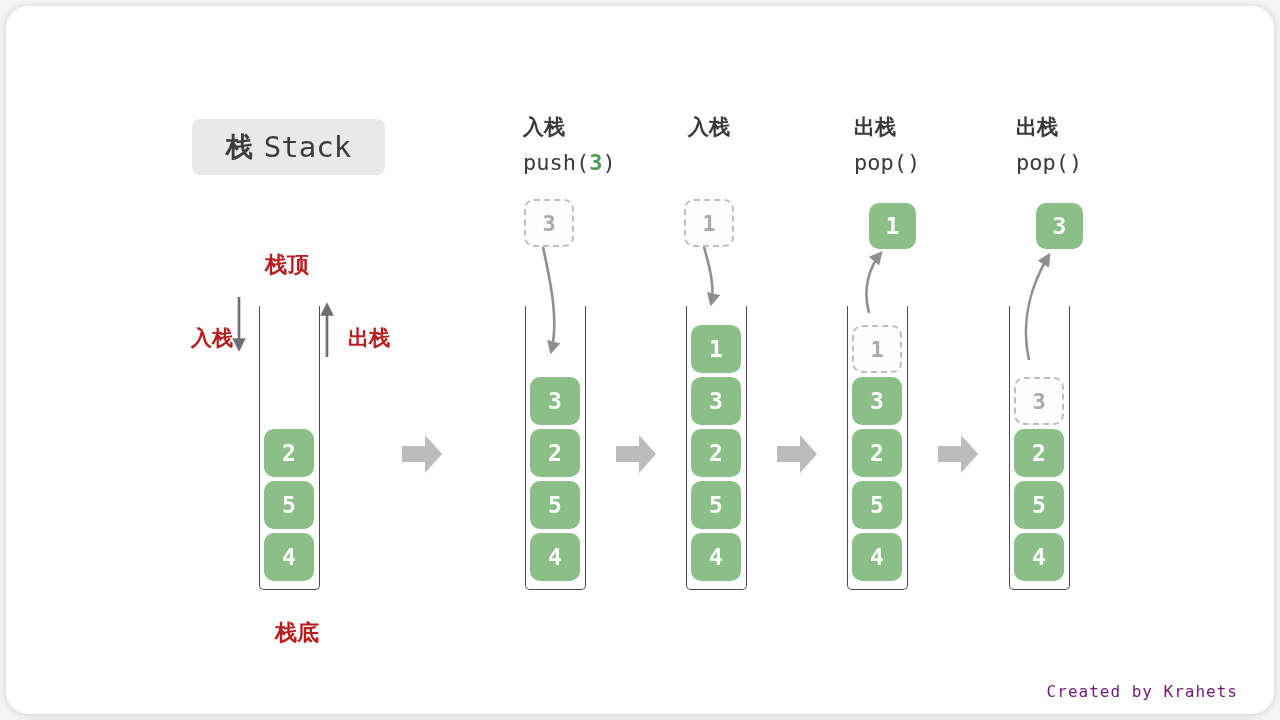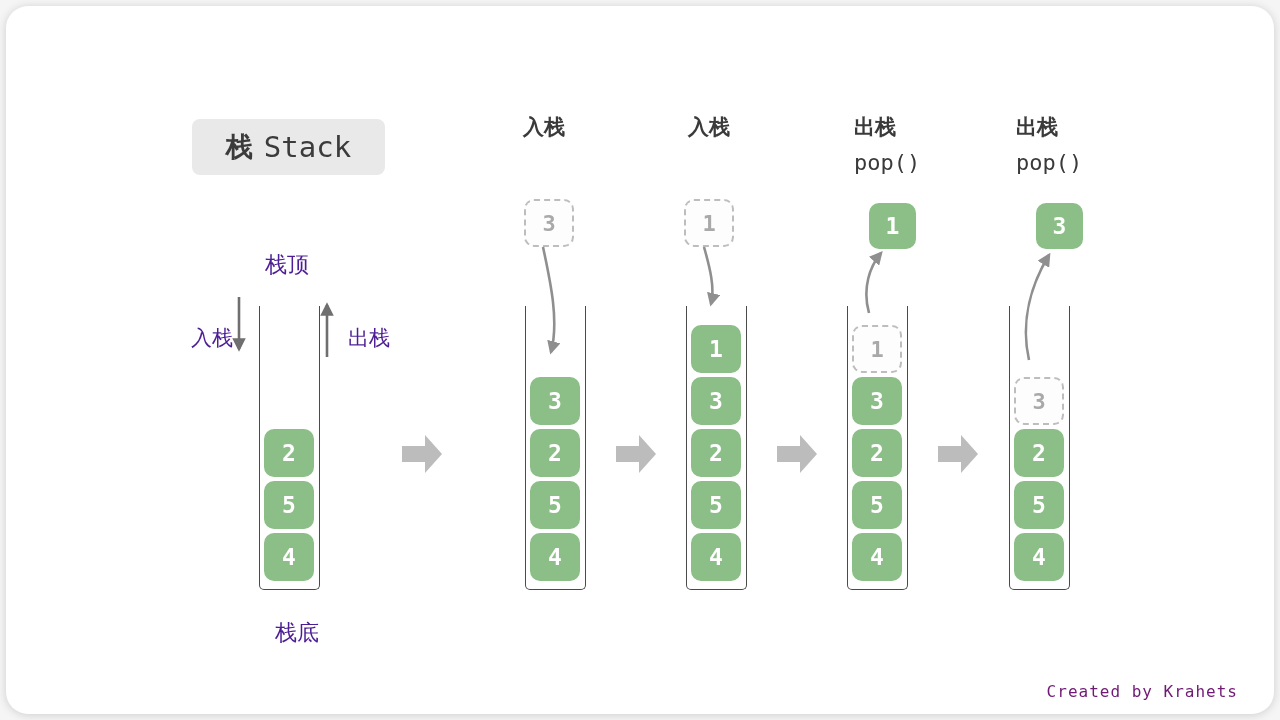--- a/index.html
+++ b/index.html
@@ -23,21 +23,21 @@
     left: 186px; top: 113px; width: 193px; height: 56px;
     background: #e9e9e9; border-radius: 8px;
     display: flex; align-items: center; justify-content: center;
     gap: 11px; color: #3b3b3b;
   }
   #title-badge .zh { font-size: 27px; font-weight: 700; }
   #title-badge .en { font-size: 29px; font-weight: 500;
     font-family: "DejaVu Sans Mono", "Liberation Mono", monospace; }
 
   
-  .zh-label { font-size: 22px; font-weight: 400; color: #4c1d95; }
+  .zh-label { font-size: 22px; font-weight: 700; color: #b91c1c; }
 
   
   .op-block { top: 106px; width: 150px; }
   .op-zh { font-size: 21px; font-weight: 700; color: #3a3a3a; line-height: 30px; }
   .op-code {
     margin-top: 6px; font-size: 22px; font-weight: 500; color: #3a3a3a;
     font-family: "DejaVu Sans Mono", "Liberation Mono", monospace; line-height: 30px;
   }
   .op-code .arg { color: #4c9b4f; font-weight: 700; }
 
@@ -88,20 +88,21 @@
   </div>
 
   <div class="abs zh-label" style="left:259px; top:244px;">栈顶</div>
   <div class="abs zh-label" style="left:269px; top:612px;">栈底</div>
 
   <div class="abs zh-label" style="left:185px; top:318px; font-size:21px;">入栈</div>
   <div class="abs zh-label" style="left:342px; top:318px; font-size:21px;">出栈</div>
 
   <div class="abs op-block" style="left:517px;">
     <div class="op-zh">入栈</div>
+    <div class="op-code"><span>push(</span><span class="arg">3</span><span>)</span></div>
   </div>
   <div class="abs op-block" style="left:682px;">
     <div class="op-zh">入栈</div>
   </div>
   <div class="abs op-block" style="left:848px;">
     <div class="op-zh">出栈</div>
     <div class="op-code"><span>pop(</span><span class="arg"></span><span>)</span></div>
   </div>
   <div class="abs op-block" style="left:1010px;">
     <div class="op-zh">出栈</div>

